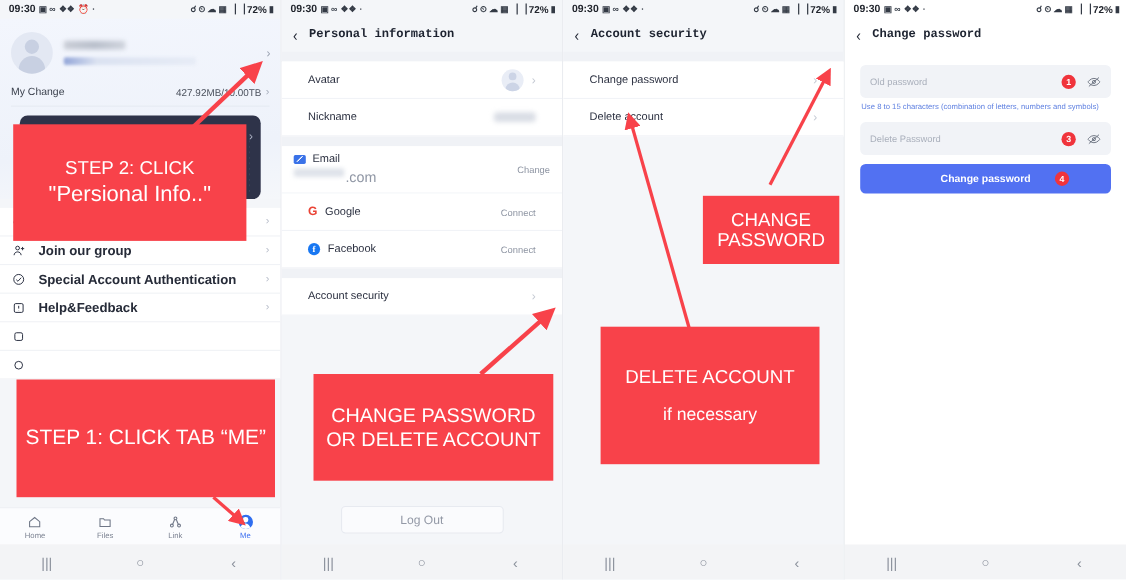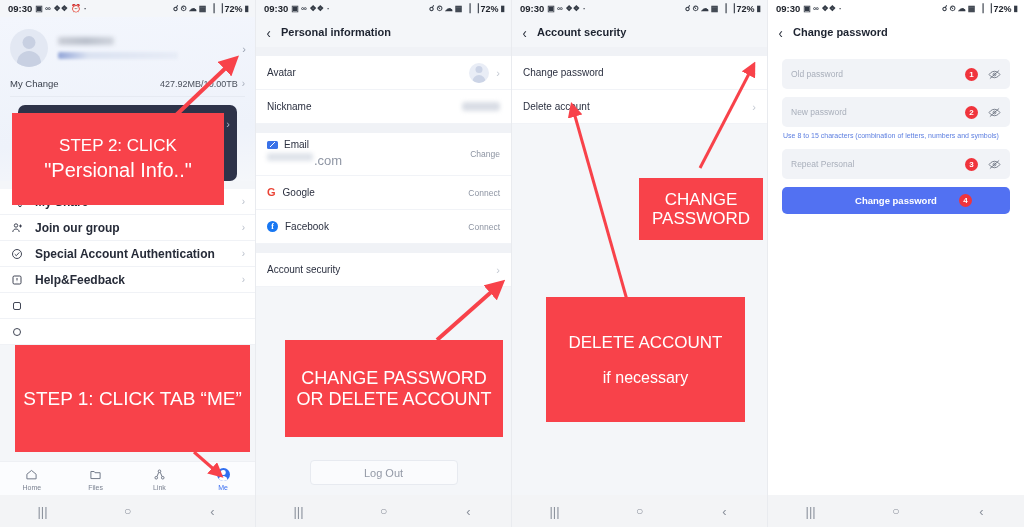--- a/index.html
+++ b/index.html
@@ -34,21 +34,21 @@
 
   
   .appbar {
     height: 30px; display: flex; align-items: center;
     padding: 0 10px; gap: 10px;
   }
   .appbar .back {
     font-size: 15px; color: #1d2330; font-weight: 400; line-height: 1;
     transform: scaleX(0.85);
   }
-  .appbar .title { font-size: 11px; font-weight: 700; color: #1d2330; }
+  .appbar .title { font-size: 11px; font-weight: 700; color: #1d2330; font-family: Liberation Mono, monospace; }
 
   
   .p1-hero {
     background: linear-gradient(175deg,#f3f6fd 0%, #eef2fa 70%, #f5f7fa 100%);
     padding: 8px 10px 0 10px;
     position: relative;
   }
   .p1-user { display: flex; align-items: center; gap: 10px; padding: 4px 0 6px; }
   .avatar-big {
     width: 38px; height: 38px; border-radius: 50%;
@@ -132,21 +132,21 @@
     background: #f3f4f6; display: flex; align-items: center;
   }
   .navbar .nb { flex: 1; text-align: center; color: #8b919c; font-size: 13px; line-height: 1; }
   .navbar .nb.sq { font-size: 12px; }
 
   
   .sec-gap { height: 9px; background: #f0f2f6; }
   .sheet { background: #fff; }
   .row {
     display:flex; align-items:center; justify-content:space-between;
-    padding: 0 11px; height: 34px; border-bottom: 1px solid #f1f3f7;
+    padding: 0 24px; height: 34px; border-bottom: 1px solid #f1f3f7;
     background: #fff;
   }
   .row .rl { font-size: 10px; color: #2b3040; }
   .row .rr { display:flex; align-items:center; gap: 7px; font-size: 9px; color:#8d94a2; }
   .row .chev { color:#c3c8d2; font-size: 11px; }
   .avatar-sm {
     width: 20px; height: 20px; border-radius: 50%; background:#e9edf6;
     position: relative; overflow:hidden;
   }
   .avatar-sm::before{content:"";position:absolute;left:50%;top:3.5px;width:7px;height:7px;border-radius:50%;background:#ccd4e6;transform:translateX(-50%);}
@@ -546,37 +546,25 @@
         <span style="width:10px"></span>
         <span class="eye">
           <svg width="13" height="11" viewBox="0 0 24 20" fill="none" stroke="#6b7280" stroke-width="1.6">
             <path d="M2 10s4-6 10-6 10 6 10 6-4 6-10 6S2 10 2 10z"></path>
               <circle cx="12" cy="10" r="2.6"></circle>
             <line x1="3.5" y1="17.5" x2="20.5" y2="2.5"></line>
           </svg>
         </span>
       </div>
 
+
+      <div class="hint">Use 8 to 15 characters (combination of letters, numbers and symbols)</div>
+
       <div class="field">
-        <span class="ph">New password</span>
-        <span class="badge">2</span>
-        <span style="width:10px"></span>
-        <span class="eye">
-          <svg width="13" height="11" viewBox="0 0 24 20" fill="none" stroke="#6b7280" stroke-width="1.6">
-            <path d="M2 10s4-6 10-6 10 6 10 6-4 6-10 6S2 10 2 10z"></path>
-              <circle cx="12" cy="10" r="2.6"></circle>
-            <line x1="3.5" y1="17.5" x2="20.5" y2="2.5"></line>
-          </svg>
-        </span>
-      </div>
-
-      <div class="hint">Use 8 to 15 characters (combination of letters, numbers and symbols)</div>
-
-      <div class="field">
-        <span class="ph">Repeat Personal</span>
+        <span class="ph">Delete Password</span>
         <span class="badge">3</span>
         <span style="width:10px"></span>
         <span class="eye">
           <svg width="13" height="11" viewBox="0 0 24 20" fill="none" stroke="#6b7280" stroke-width="1.6">
             <path d="M2 10s4-6 10-6 10 6 10 6-4 6-10 6S2 10 2 10z"></path>
               <circle cx="12" cy="10" r="2.6"></circle>
             <line x1="3.5" y1="17.5" x2="20.5" y2="2.5"></line>
           </svg>
         </span>
       </div>
@@ -606,21 +594,21 @@
 
   <line x1="194" y1="452" x2="218" y2="473" stroke="#f8424a" stroke-width="3" marker-end="url(#ah)"></line>
 
   <line x1="437" y1="340" x2="498" y2="286" stroke="#f8424a" stroke-width="4" marker-end="url(#ah)"></line>
 
   <line x1="700" y1="168" x2="752" y2="68" stroke="#f8424a" stroke-width="3" marker-end="url(#ah)"></line>
 
   <line x1="627" y1="300" x2="573" y2="109" stroke="#f8424a" stroke-width="3" marker-end="url(#ah)"></line>
 </svg>
 
-<div class="callout" style="left:12px; top:113px; width:212px; height:92px; font-size:17px;">
+<div class="callout" style="left:12px; top:113px; width:212px; height:106px; font-size:17px;">
   <div class="co-l1">STEP 2: CLICK</div>
   <div style="font-size:20px;margin-top:4px;">"Persional Info.."</div>
 </div>
 
 <div class="callout" style="left:15px; top:345px; width:235px; height:107px; font-size:19px;">
   <div>STEP 1: CLICK TAB “ME”</div>
 </div>
 
 <div class="callout" style="left:285px; top:340px; width:218px; height:97px; font-size:18px;">
   <div>CHANGE PASSWORD</div>

